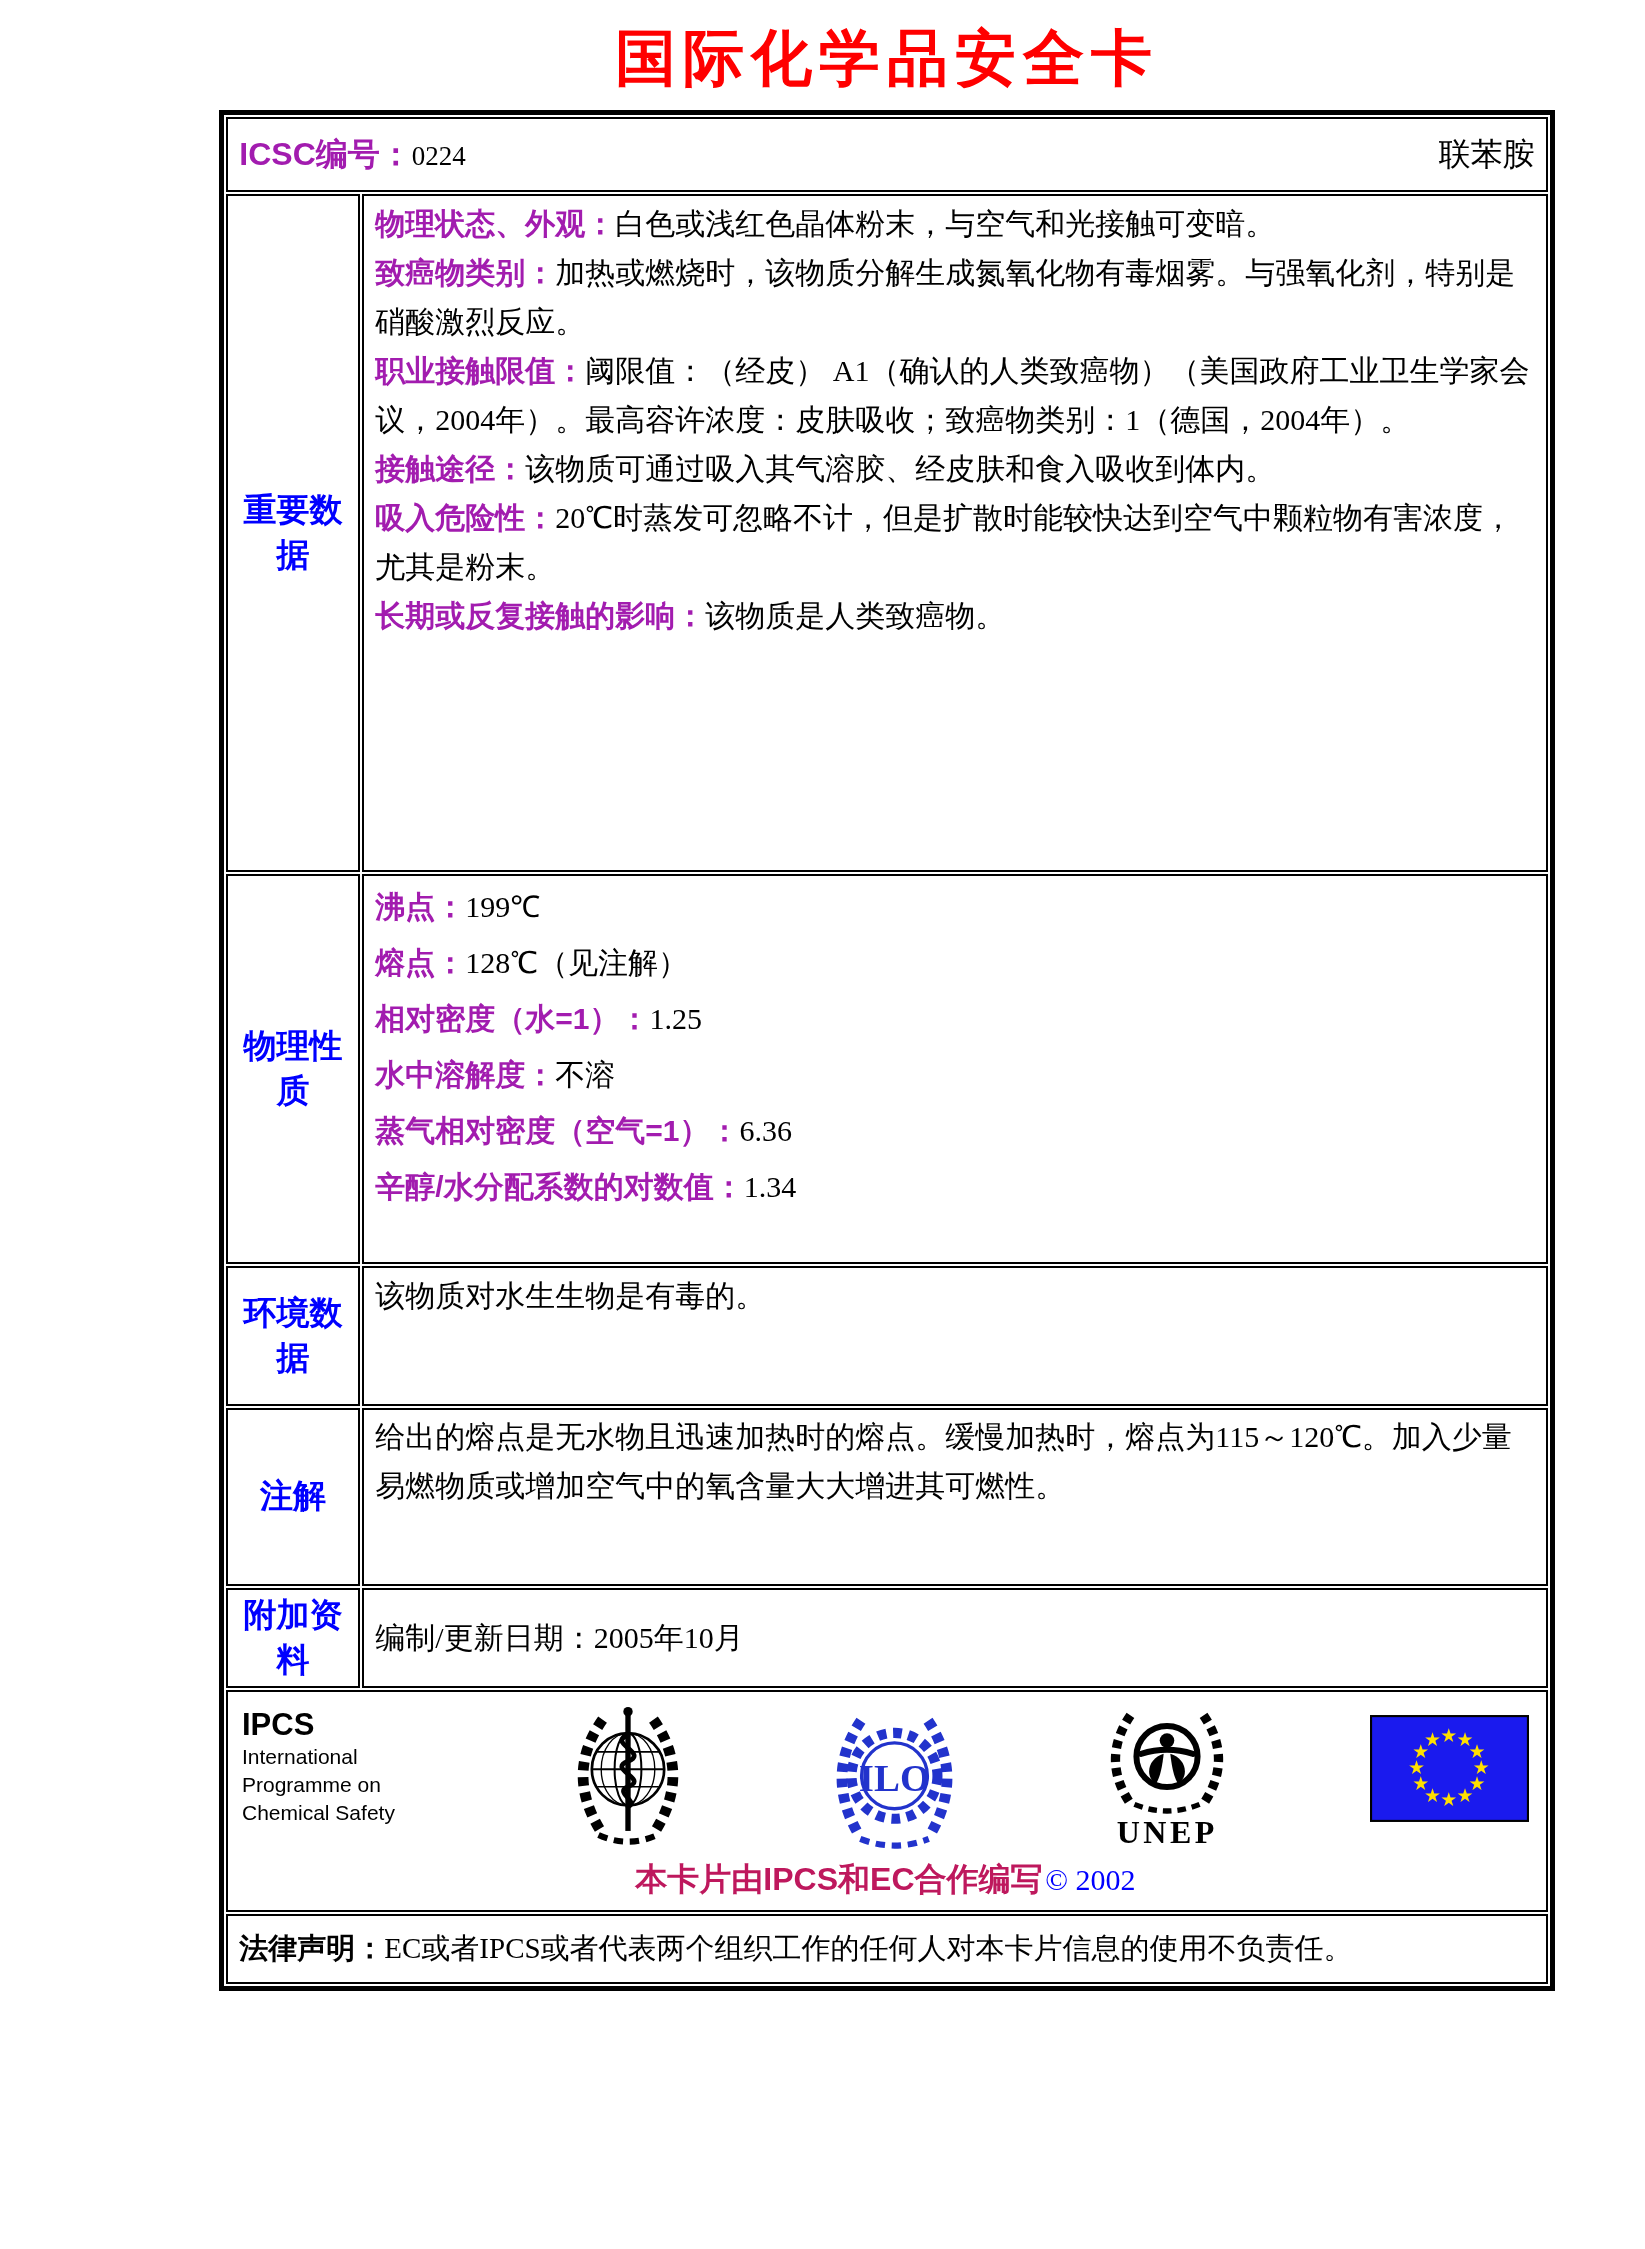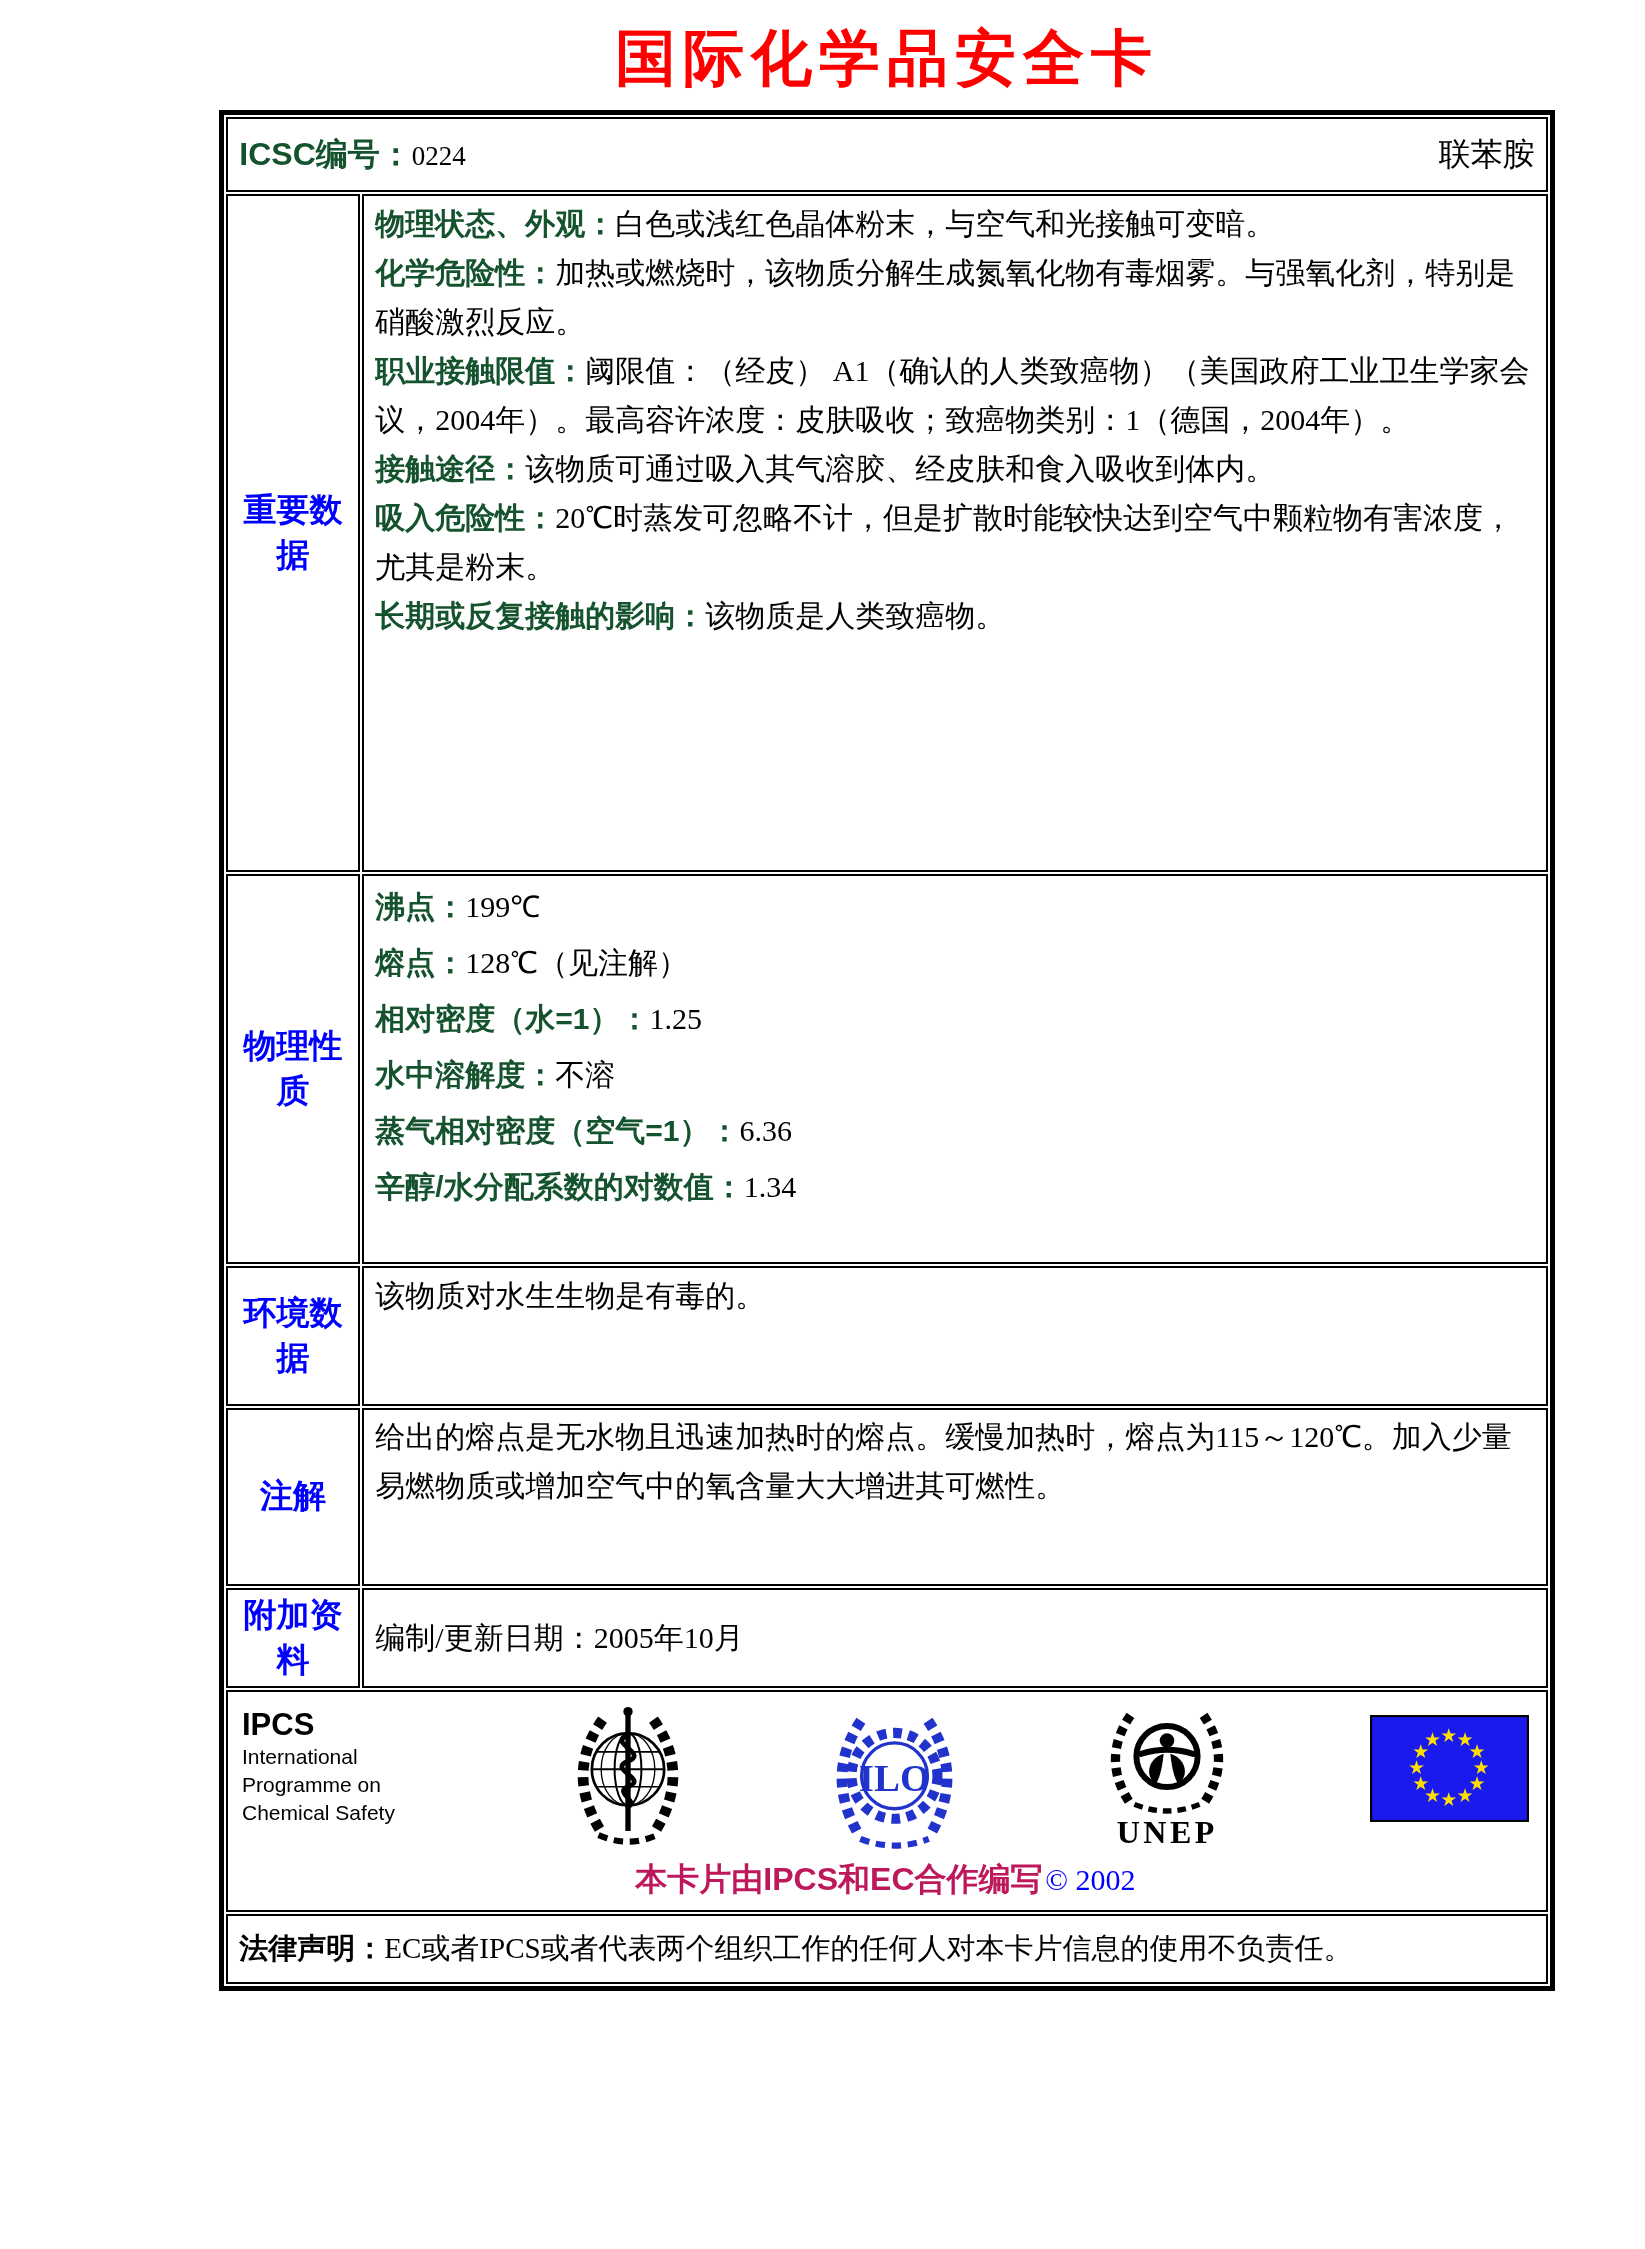--- a/index.html
+++ b/index.html
@@ -6,21 +6,21 @@
   body{background:#ffffff;font-family:"Liberation Serif", serif;color:#000;}
   .page{width:1646px;height:2250px;background:#fff;position:relative;overflow:hidden;}
   .card{width:1336px;margin-left:208px;padding-left:11px;}
   .title{margin:18.3px 0 10px 0;text-align:center;color:#FF0000;font-size:61px;font-weight:bold;
          letter-spacing:7px;font-family:"Liberation Serif", serif;}
   table.icsc{width:100%;border-collapse:separate;border-spacing:2.8px;border:5px solid #000;table-layout:fixed;background:#fff;}
   col.c-side{width:134px;}
   td{border:2.1px solid #000;vertical-align:top;padding:2.8px 11.3px;background:#fff;}
   td.side{color:#0000FF;font-weight:bold;font-family:"Liberation Sans", sans-serif;
           font-size:33px;text-align:center;vertical-align:middle;padding:2.8px 1.4px;}
-  .blabel{color:#14532d;font-weight:bold;font-family:"Liberation Sans", sans-serif;}
+  .blabel{color:#a21caf;font-weight:bold;font-family:"Liberation Sans", sans-serif;}
   .btext{color:#000;}
   td.content{font-size:30px;line-height:49px;}
   td.content .item{margin:0;}
   td.phys{font-size:30px;line-height:56px;}
   .r1{height:65px;}
   .r2{height:669px;}
   .r3{height:380px;}
   .r4{height:130px;}
   .r5{height:169px;}
   .r6{height:44px;}
@@ -69,21 +69,21 @@
             </div>
             <div class="header-name">联苯胺</div>
           </div>
         </td>
       </tr>
 
       <tr>
         <td class="side r2">重要数据</td>
         <td class="content r2">
           <div class="item"><span class="blabel">物理状态、外观：</span><span class="btext">白色或浅红色晶体粉末，与空气和光接触可变暗。</span></div>
-          <div class="item"><span class="blabel">化学危险性：</span><span class="btext">加热或燃烧时，该物质分解生成氮氧化物有毒烟雾。与强氧化剂，特别是硝酸激烈反应。</span></div>
+          <div class="item"><span class="blabel">致癌物类别：</span><span class="btext">加热或燃烧时，该物质分解生成氮氧化物有毒烟雾。与强氧化剂，特别是硝酸激烈反应。</span></div>
           <div class="item"><span class="blabel">职业接触限值：</span><span class="btext">阈限值：（经皮） A1（确认的人类致癌物）（美国政府工业卫生学家会议，2004年）。最高容许浓度：皮肤吸收；致癌物类别：1（德国，2004年）。</span></div>
           <div class="item"><span class="blabel">接触途径：</span><span class="btext">该物质可通过吸入其气溶胶、经皮肤和食入吸收到体内。</span></div>
           <div class="item"><span class="blabel">吸入危险性：</span><span class="btext">20℃时蒸发可忽略不计，但是扩散时能较快达到空气中颗粒物有害浓度，尤其是粉末。</span></div>
           <div class="item"><span class="blabel">长期或反复接触的影响：</span><span class="btext">该物质是人类致癌物。</span></div>
         </td>
       </tr>
 
       <tr>
         <td class="side r3">物理性质</td>
         <td class="content phys r3">

